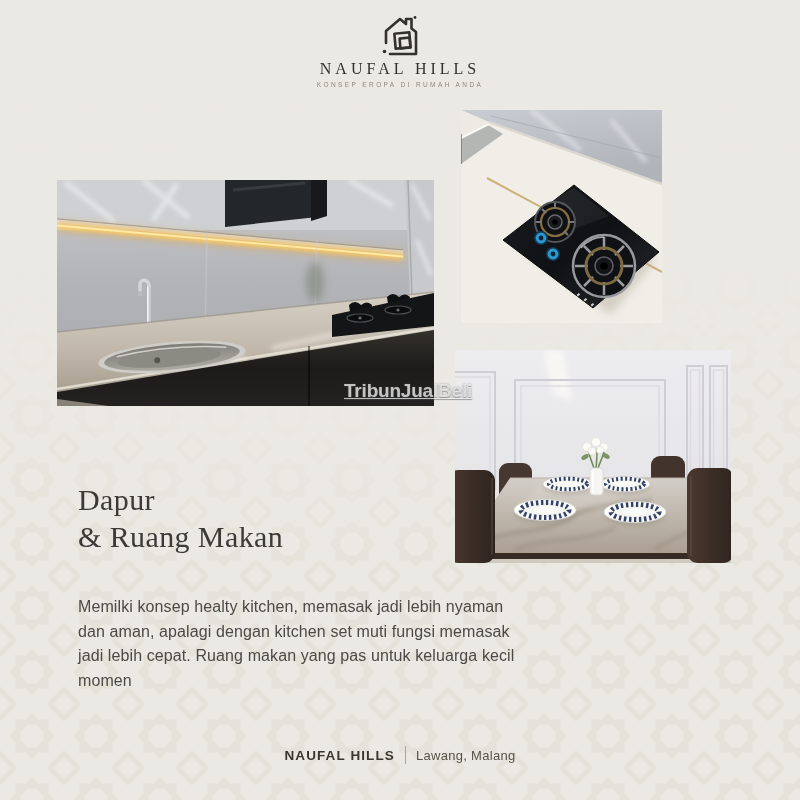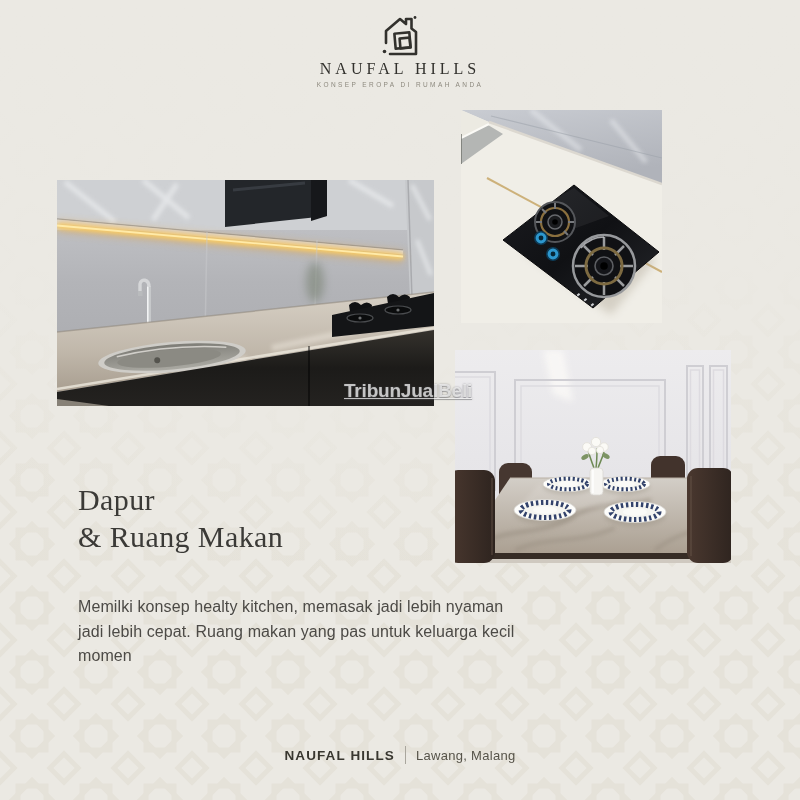--- a/index.html
+++ b/index.html
@@ -383,20 +383,21 @@
 
   <div id="watermark">TribunJualBeli</div>
 
   <div class="layer" id="section-heading">
     <div>Dapur</div>
     <div>&amp; Ruang Makan</div>
   </div>
 
   <div class="layer" id="section-description">
     <div>Memilki konsep healty kitchen, memasak jadi lebih nyaman</div>
+    <div>dan aman, apalagi dengan kitchen set muti fungsi memasak</div>
     <div>jadi lebih cepat. Ruang makan yang pas untuk keluarga kecil momen</div>
   </div>
 
   <div class="layer" id="footer">
     <span id="footer-brand">NAUFAL HILLS</span>
     <span id="footer-divider"></span>
     <span id="footer-location">Lawang, Malang</span>
   </div>
 
 </div>

